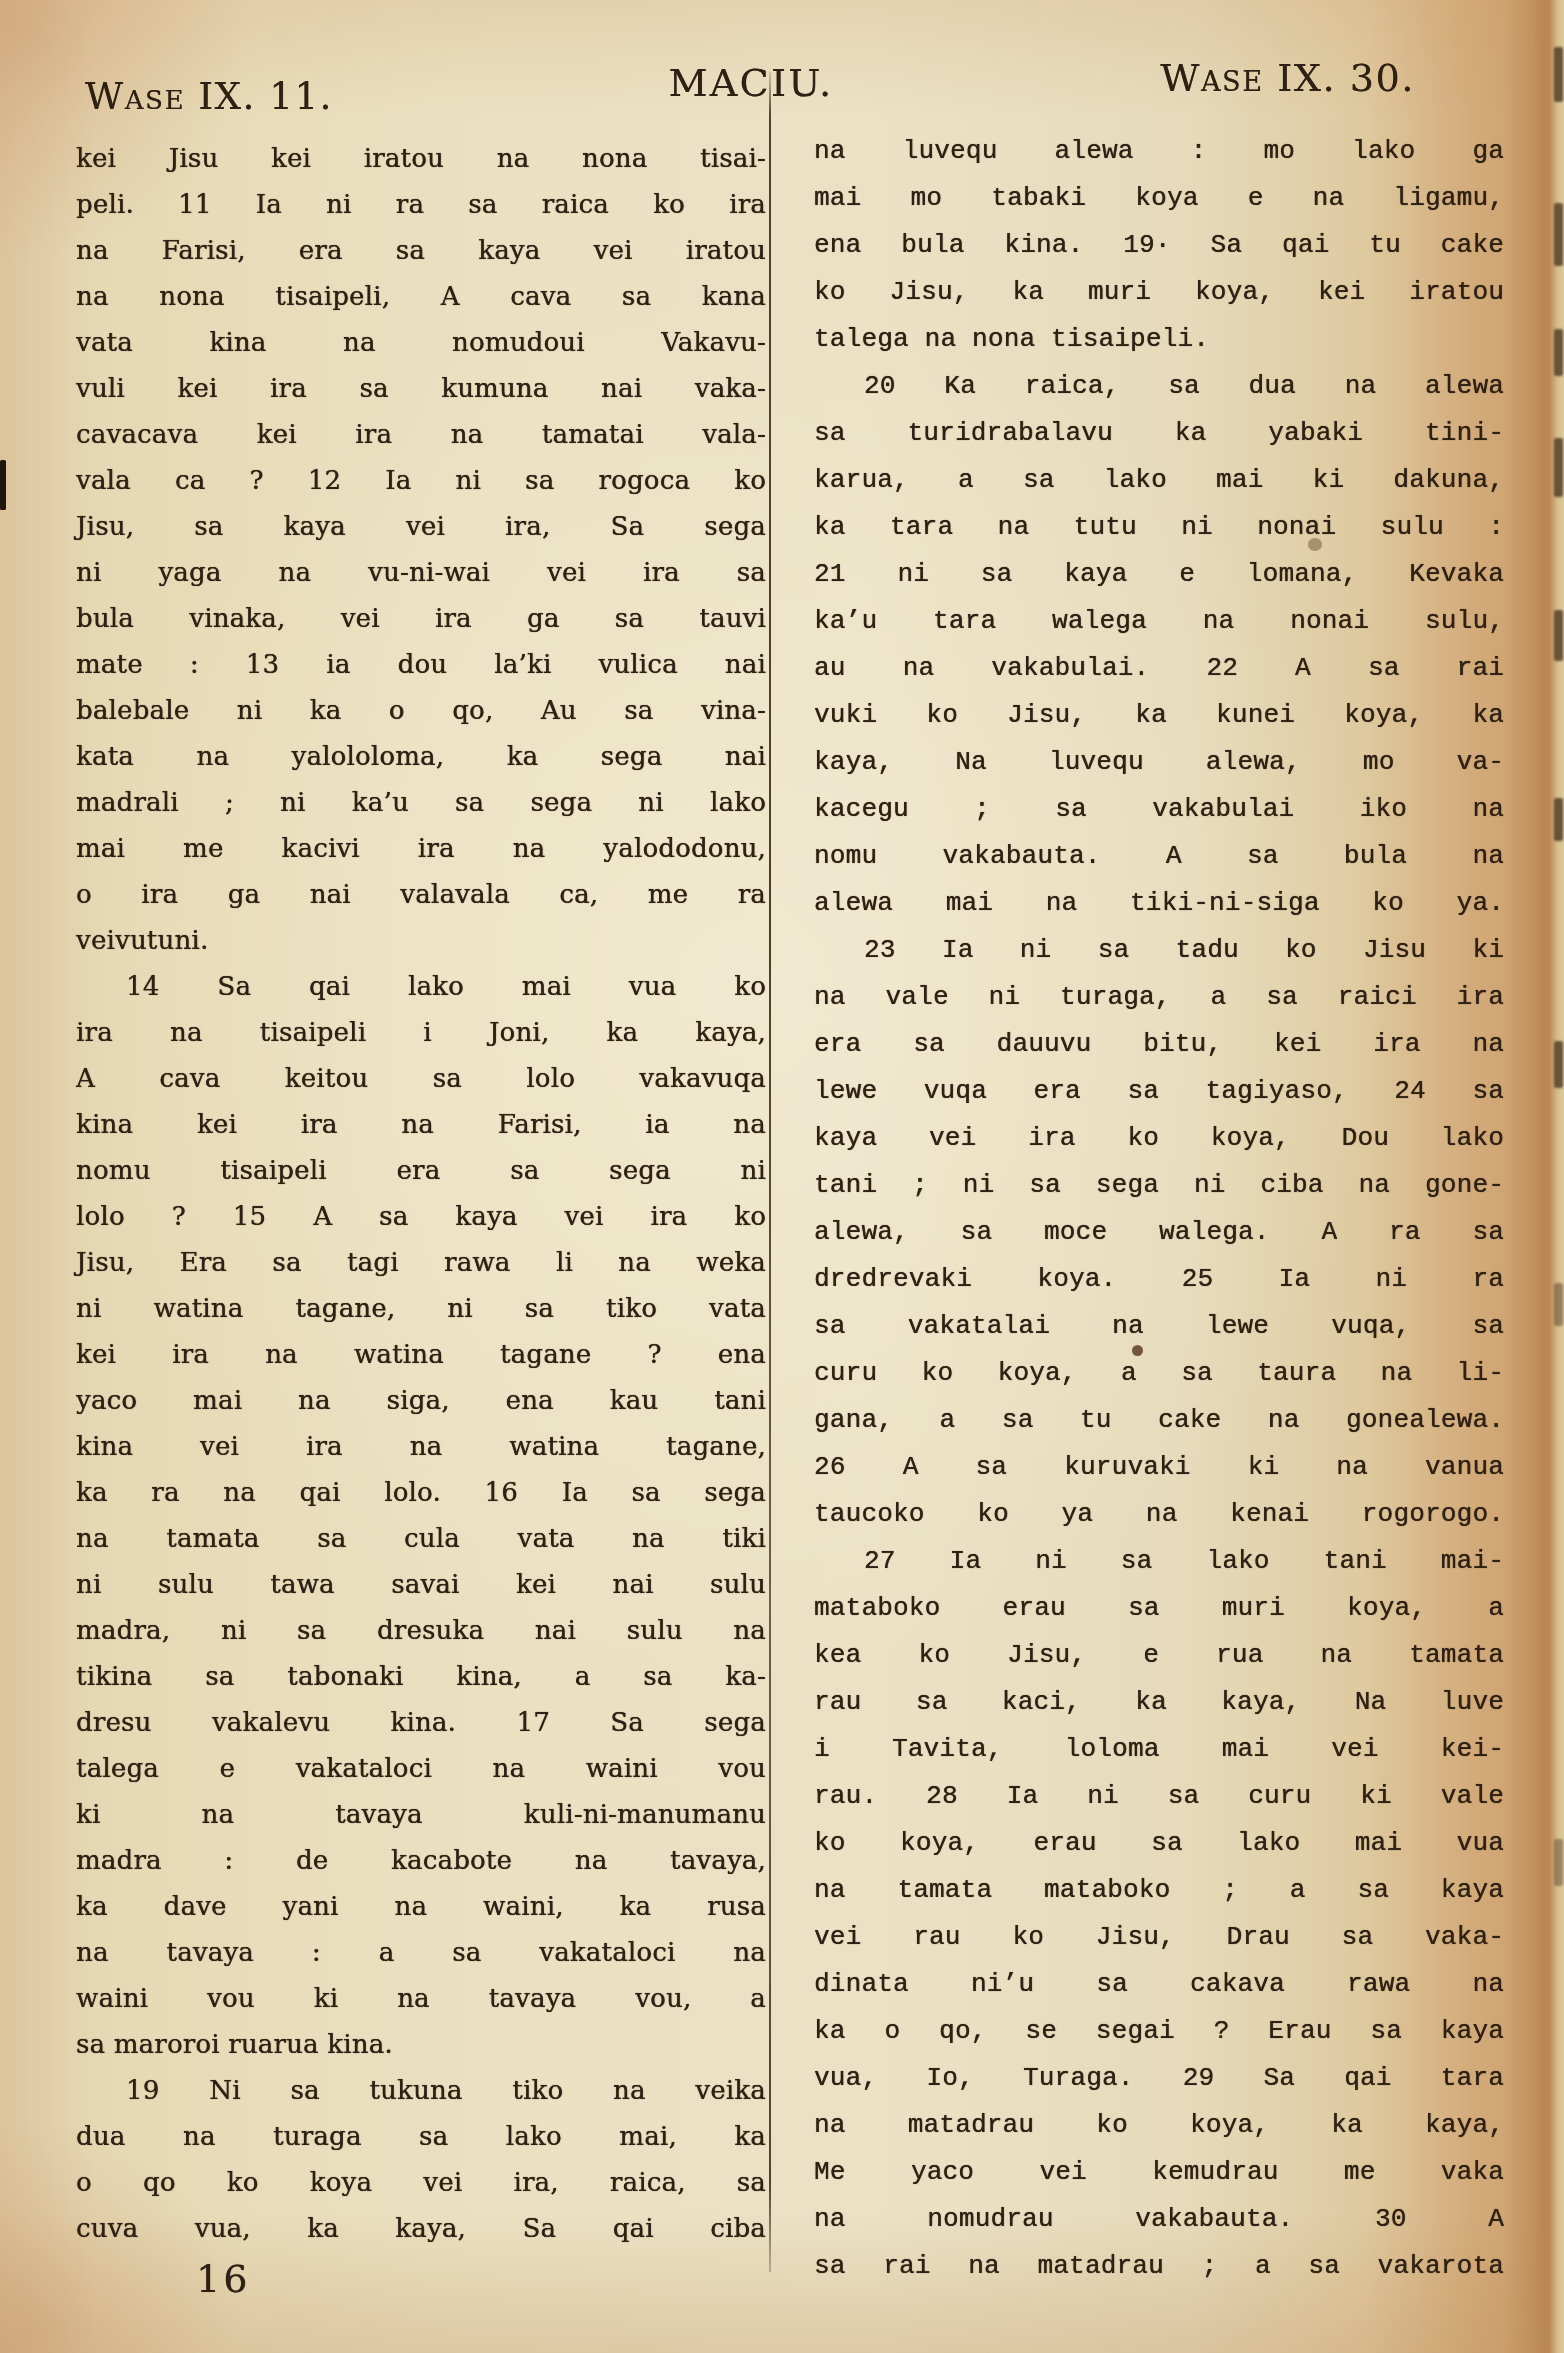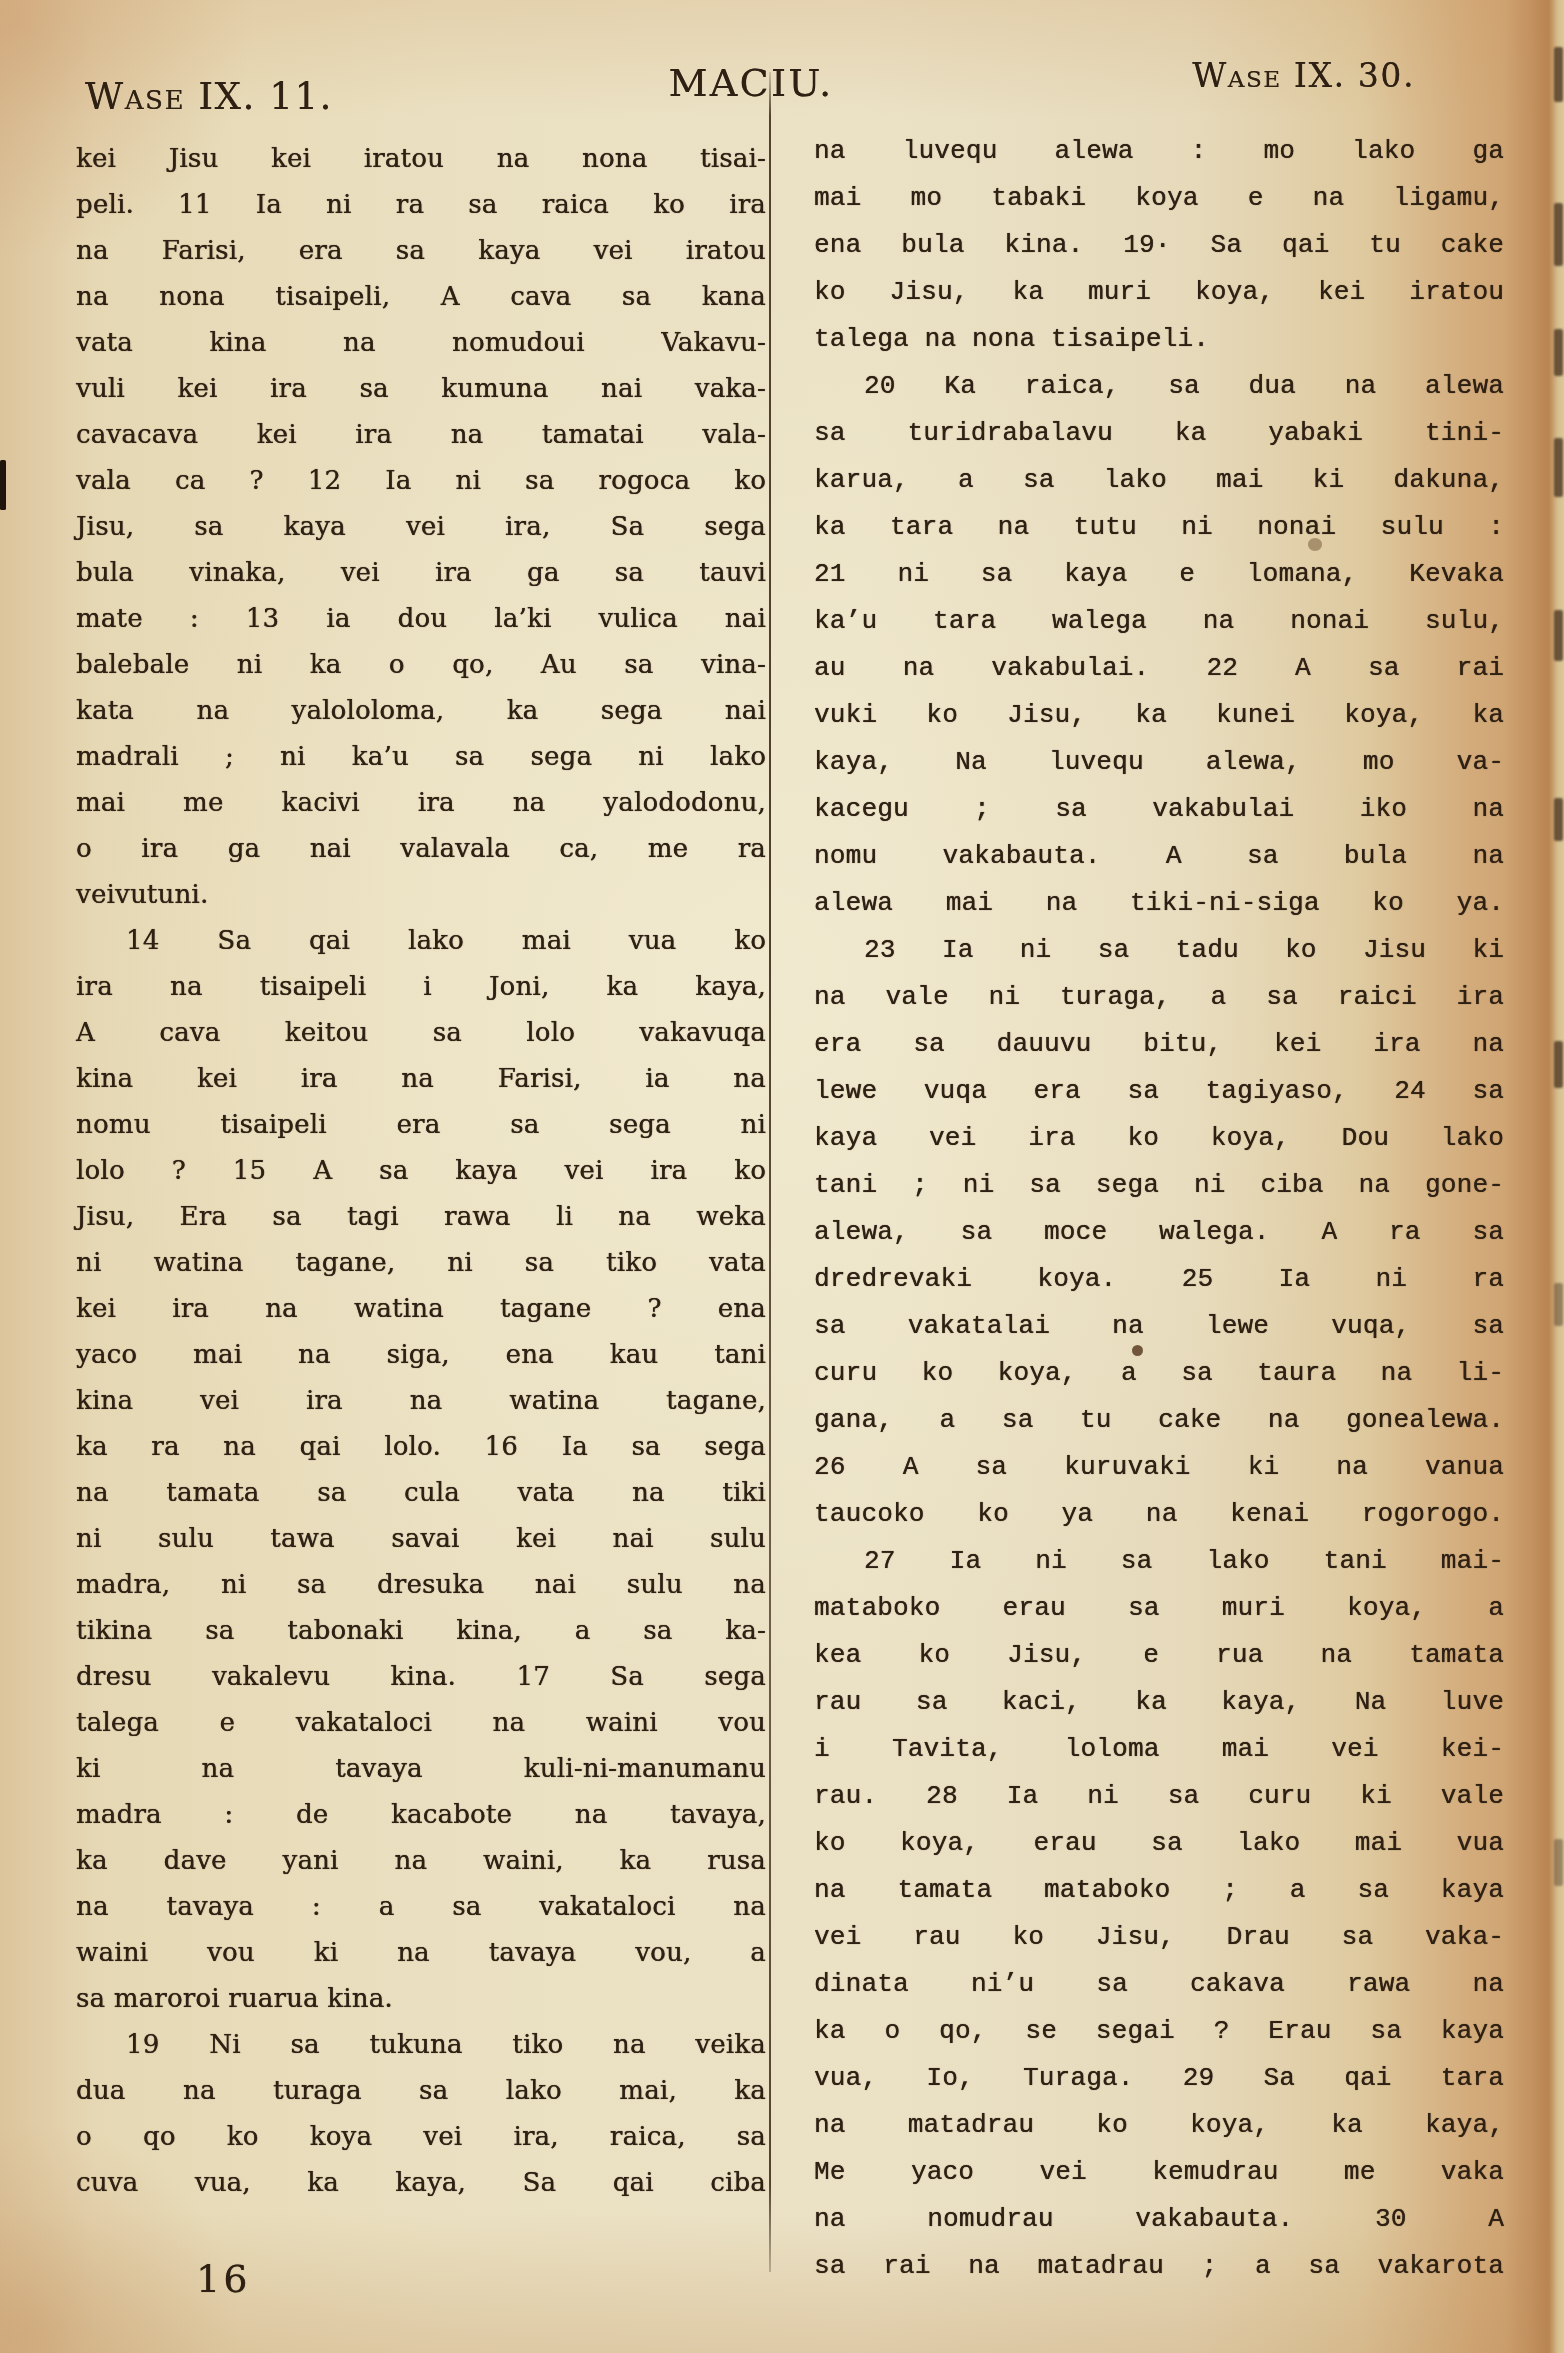--- a/index.html
+++ b/index.html
@@ -42,21 +42,21 @@
 
   .h-left, .h-center, .h-right {
     position: absolute;
     font-variant: small-caps;
     letter-spacing: 1.6px;
     text-shadow: 0.3px 0.3px 0.6px rgba(46,32,19,0.75);
     white-space: nowrap;
   }
   .h-left  { left: 85px; top: 75px;  font-size: 37px; }
   .h-center{ left: 0; width: 1502px; text-align: center; top: 61px; font-size: 38px; font-variant: normal; letter-spacing: 2.3px; }
-  .h-right { right: 150px; top: 56px; font-size: 33px; }
+  .h-right { right: 150px; top: 56px; font-size: 38px; }
 
   .divider {
     position: absolute; left: 769px; top: 72px; width: 2.3px; height: 2200px;
     background: linear-gradient(180deg,
       rgba(56,38,21,0.15) 0%, rgba(56,38,21,0.85) 2%,
       rgba(56,38,21,0.88) 40%, rgba(56,38,21,0.70) 70%,
       rgba(56,38,21,0.85) 96%, rgba(56,38,21,0.25) 100%);
   }
 
   .col {
@@ -115,20 +115,21 @@
   <div class="col col-left" id="col-left">
       <div class="line">kei Jisu kei iratou na nona tisai-</div>
       <div class="line">peli. 11 Ia ni ra sa raica ko ira</div>
       <div class="line">na Farisi, era sa kaya vei iratou</div>
       <div class="line">na nona tisaipeli, A cava sa kana</div>
       <div class="line">vata kina na nomudoui Vakavu-</div>
       <div class="line">vuli kei ira sa kumuna nai vaka-</div>
       <div class="line">cavacava kei ira na tamatai vala-</div>
       <div class="line">vala ca ? 12 Ia ni sa rogoca ko</div>
       <div class="line">Jisu, sa kaya vei ira, Sa sega</div>
+      <div class="line">ni yaga na vu-ni-wai vei ira sa</div>
       <div class="line">bula vinaka, vei ira ga sa tauvi</div>
       <div class="line">mate : 13 ia dou la’ki vulica nai</div>
       <div class="line">balebale ni ka o qo, Au sa vina-</div>
       <div class="line">kata na yalololoma, ka sega nai</div>
       <div class="line">madrali ; ni ka’u sa sega ni lako</div>
       <div class="line">mai me kacivi ira na yalododonu,</div>
       <div class="line">o ira ga nai valavala ca, me ra</div>
       <div class="line endline">veivutuni.</div>
       <div class="line indent">14 Sa qai lako mai vua ko</div>
       <div class="line">ira na tisaipeli i Joni, ka kaya,</div>

